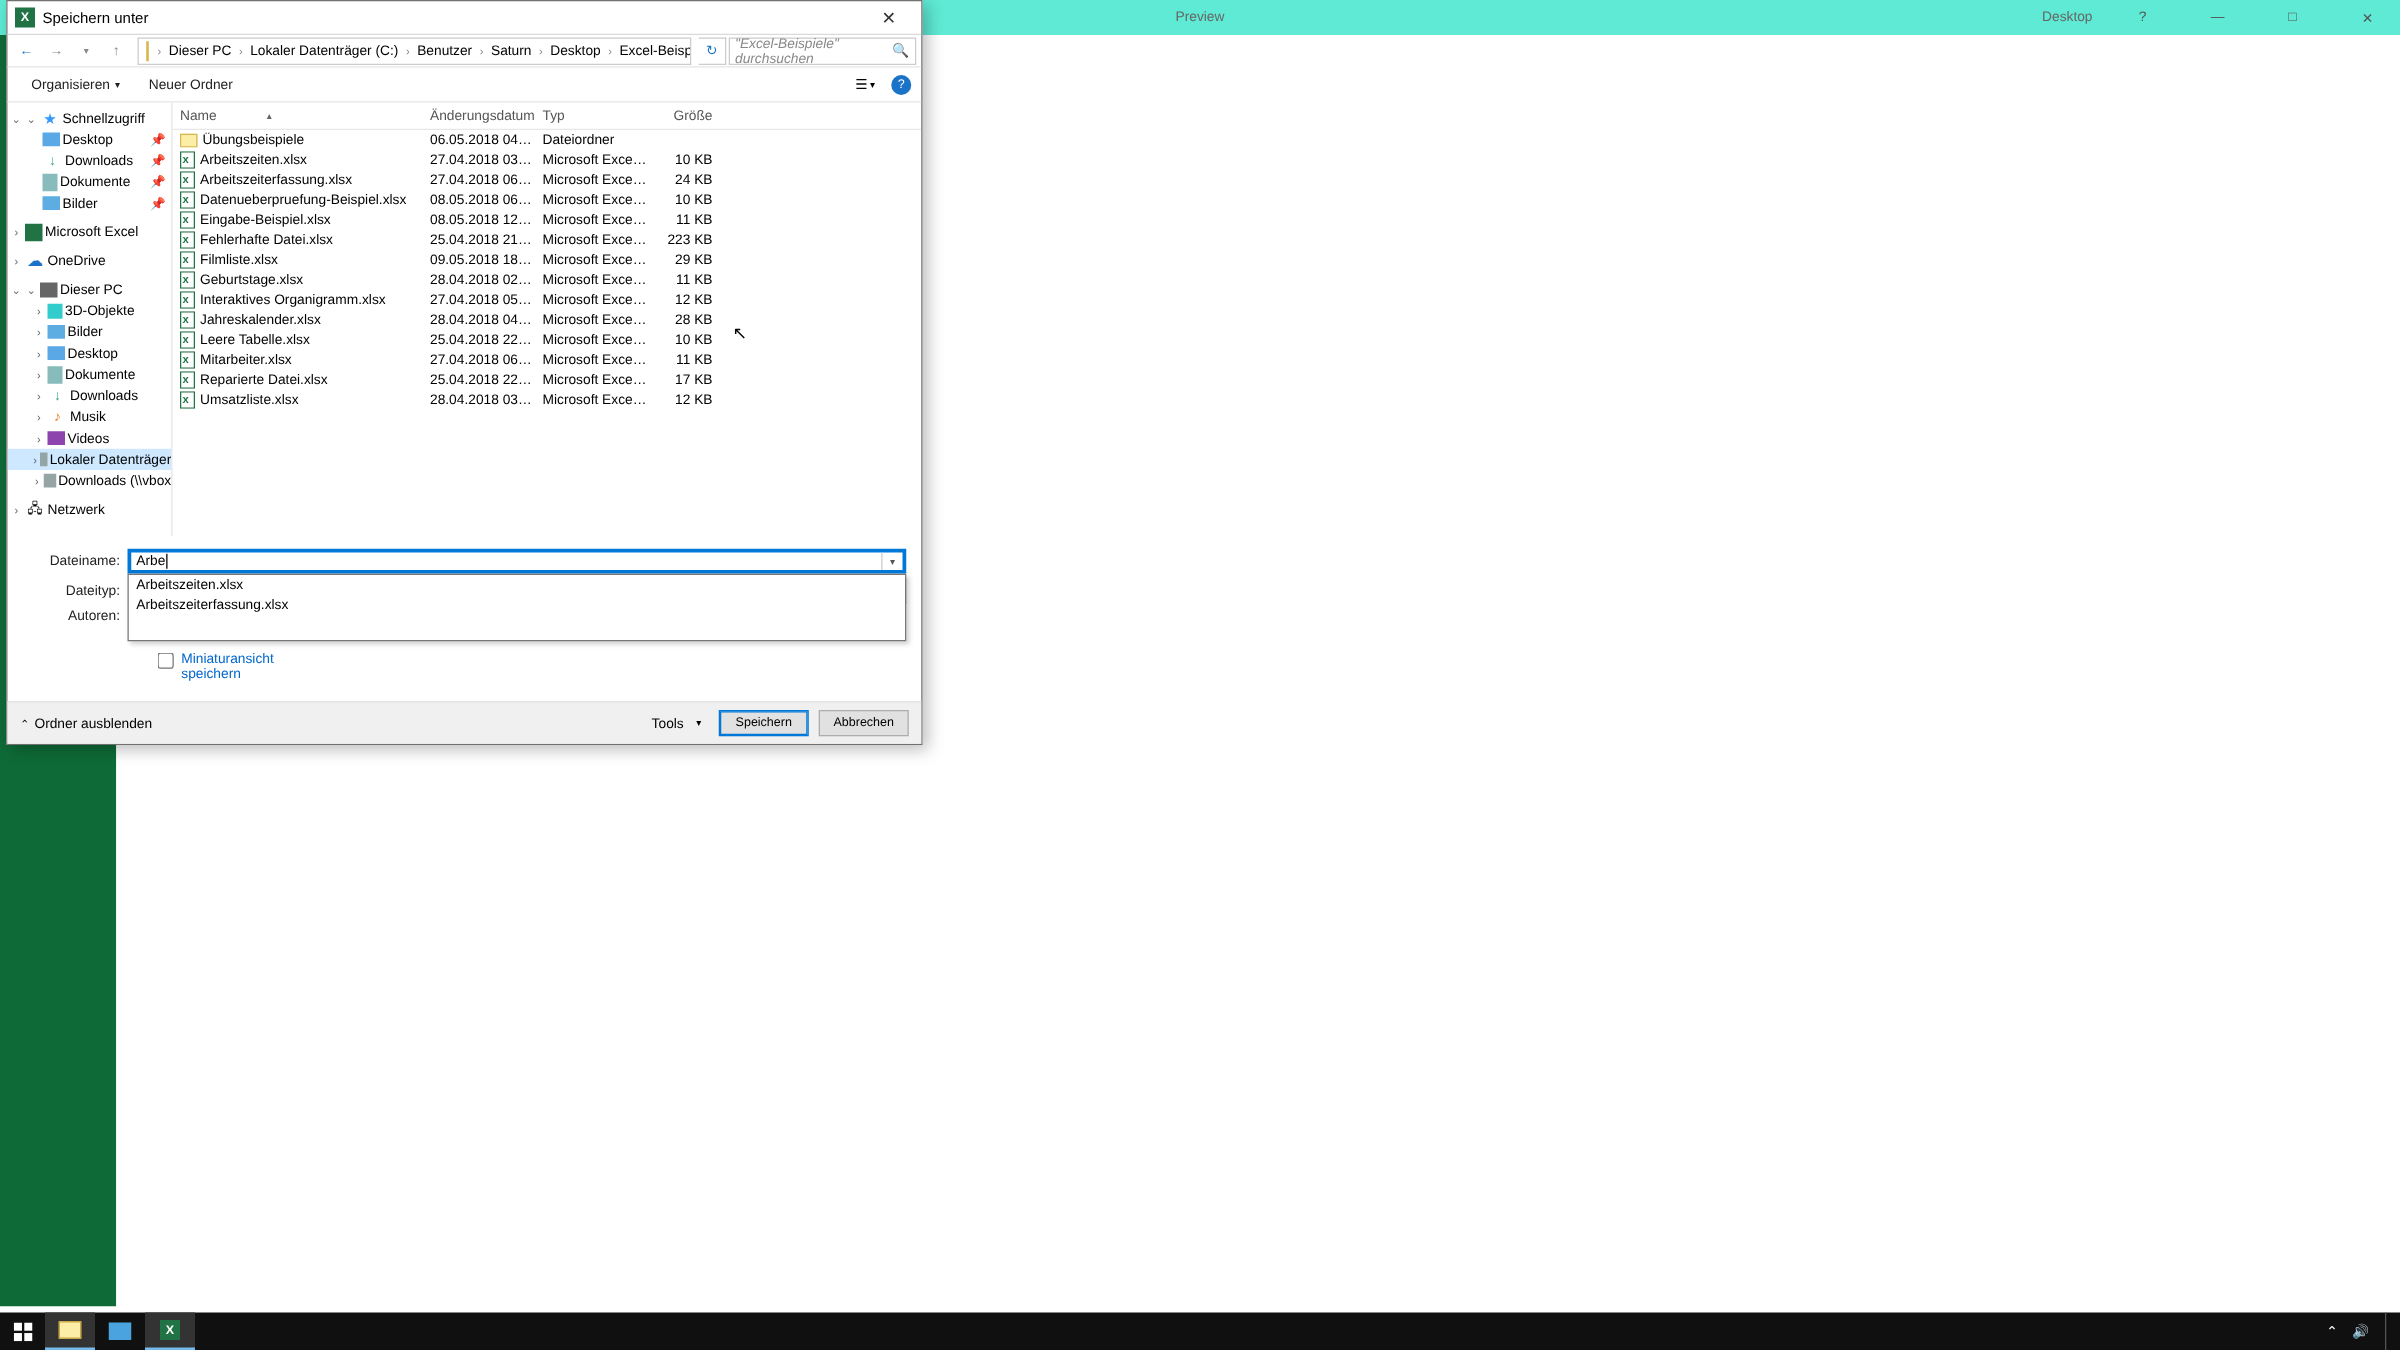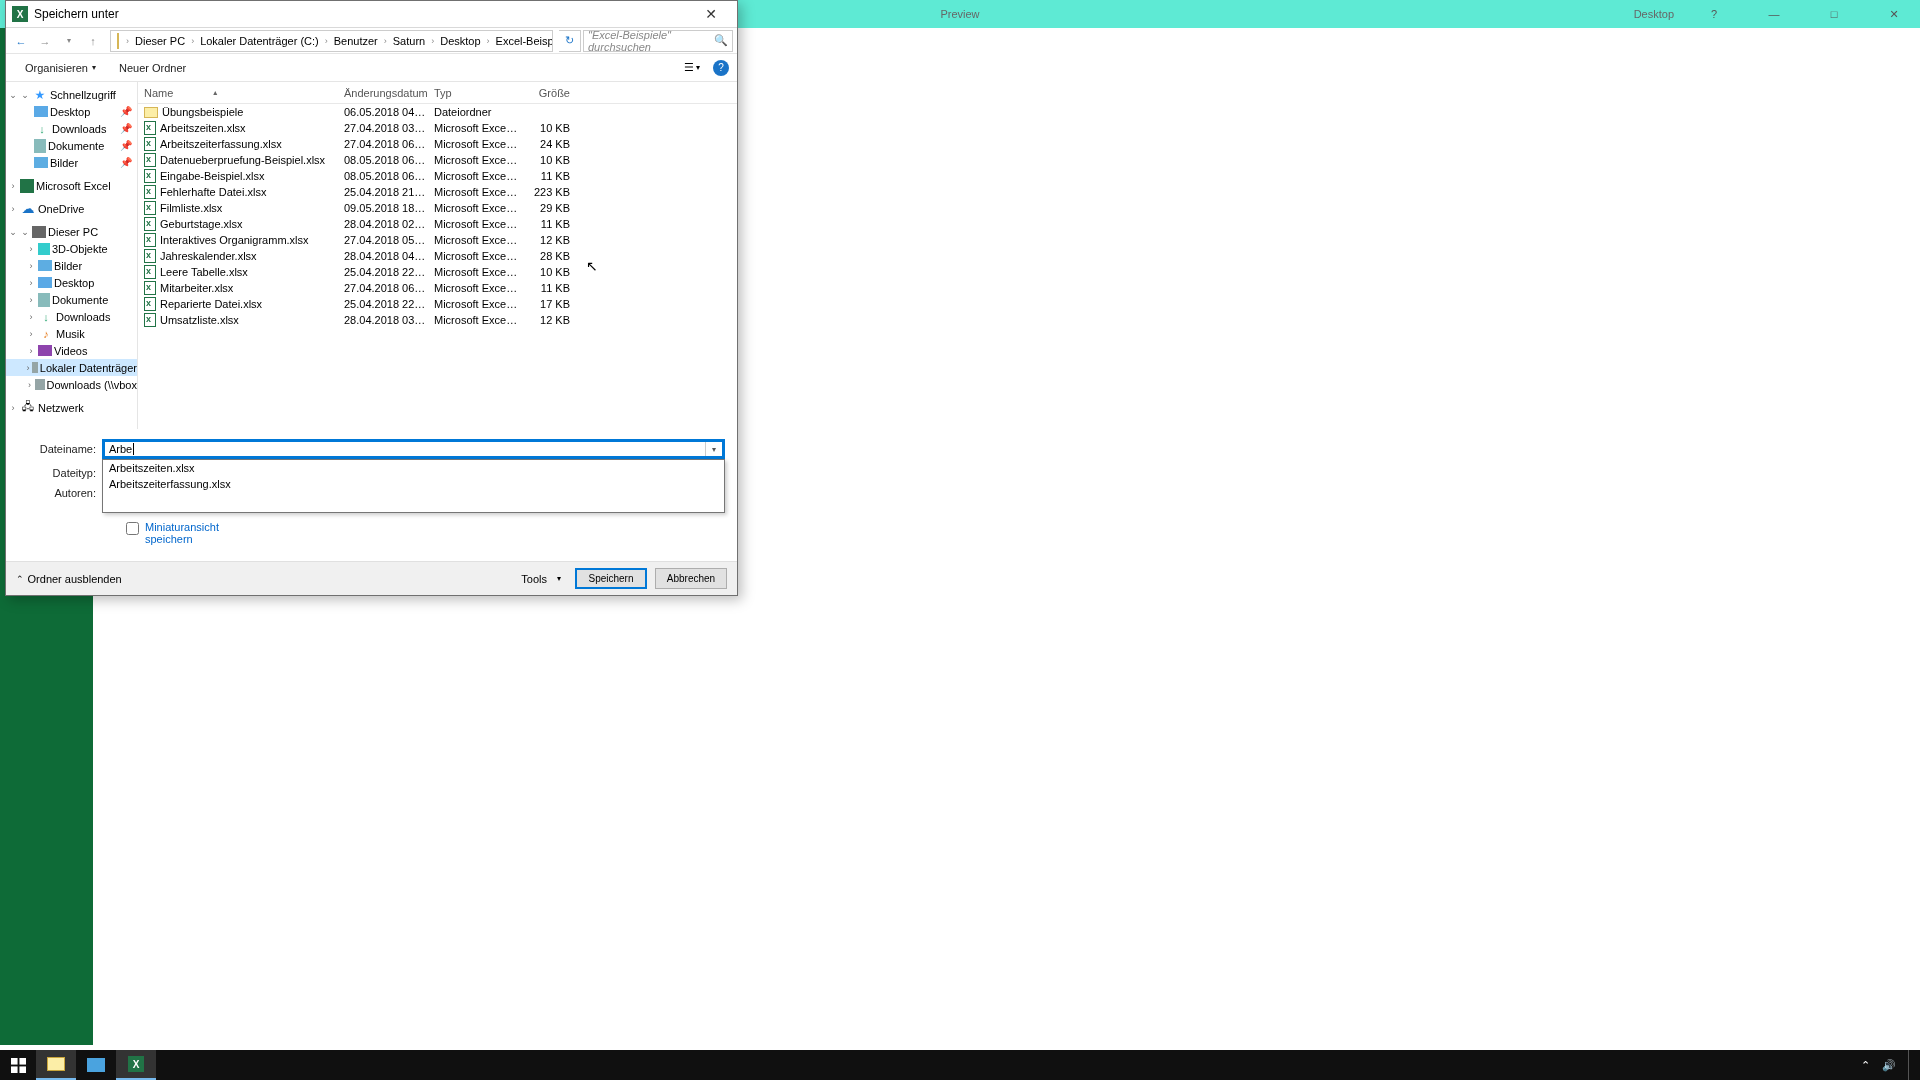--- a/index.html
+++ b/index.html
@@ -319,21 +319,21 @@
             </div>
             <div class="col col-date">08.05.2018 06:54</div>
             <div class="col col-type">Microsoft Excel-Ar...</div>
             <div class="col col-size">10 KB</div>
           </div>
           <div class="fl-row">
             <div class="col col-name">
               <span class="file-ico ico-excel"></span>
               <span>Eingabe-Beispiel.xlsx</span>
             </div>
-            <div class="col col-date">08.05.2018 06:40</div>
+            <div class="col col-date">08.05.2018 12:40</div>
             <div class="col col-type">Microsoft Excel-Ar...</div>
             <div class="col col-size">11 KB</div>
           </div>
           <div class="fl-row">
             <div class="col col-name">
               <span class="file-ico ico-excel"></span>
               <span>Fehlerhafte Datei.xlsx</span>
             </div>
             <div class="col col-date">25.04.2018 21:47</div>
             <div class="col col-type">Microsoft Excel-Ar...</div>

